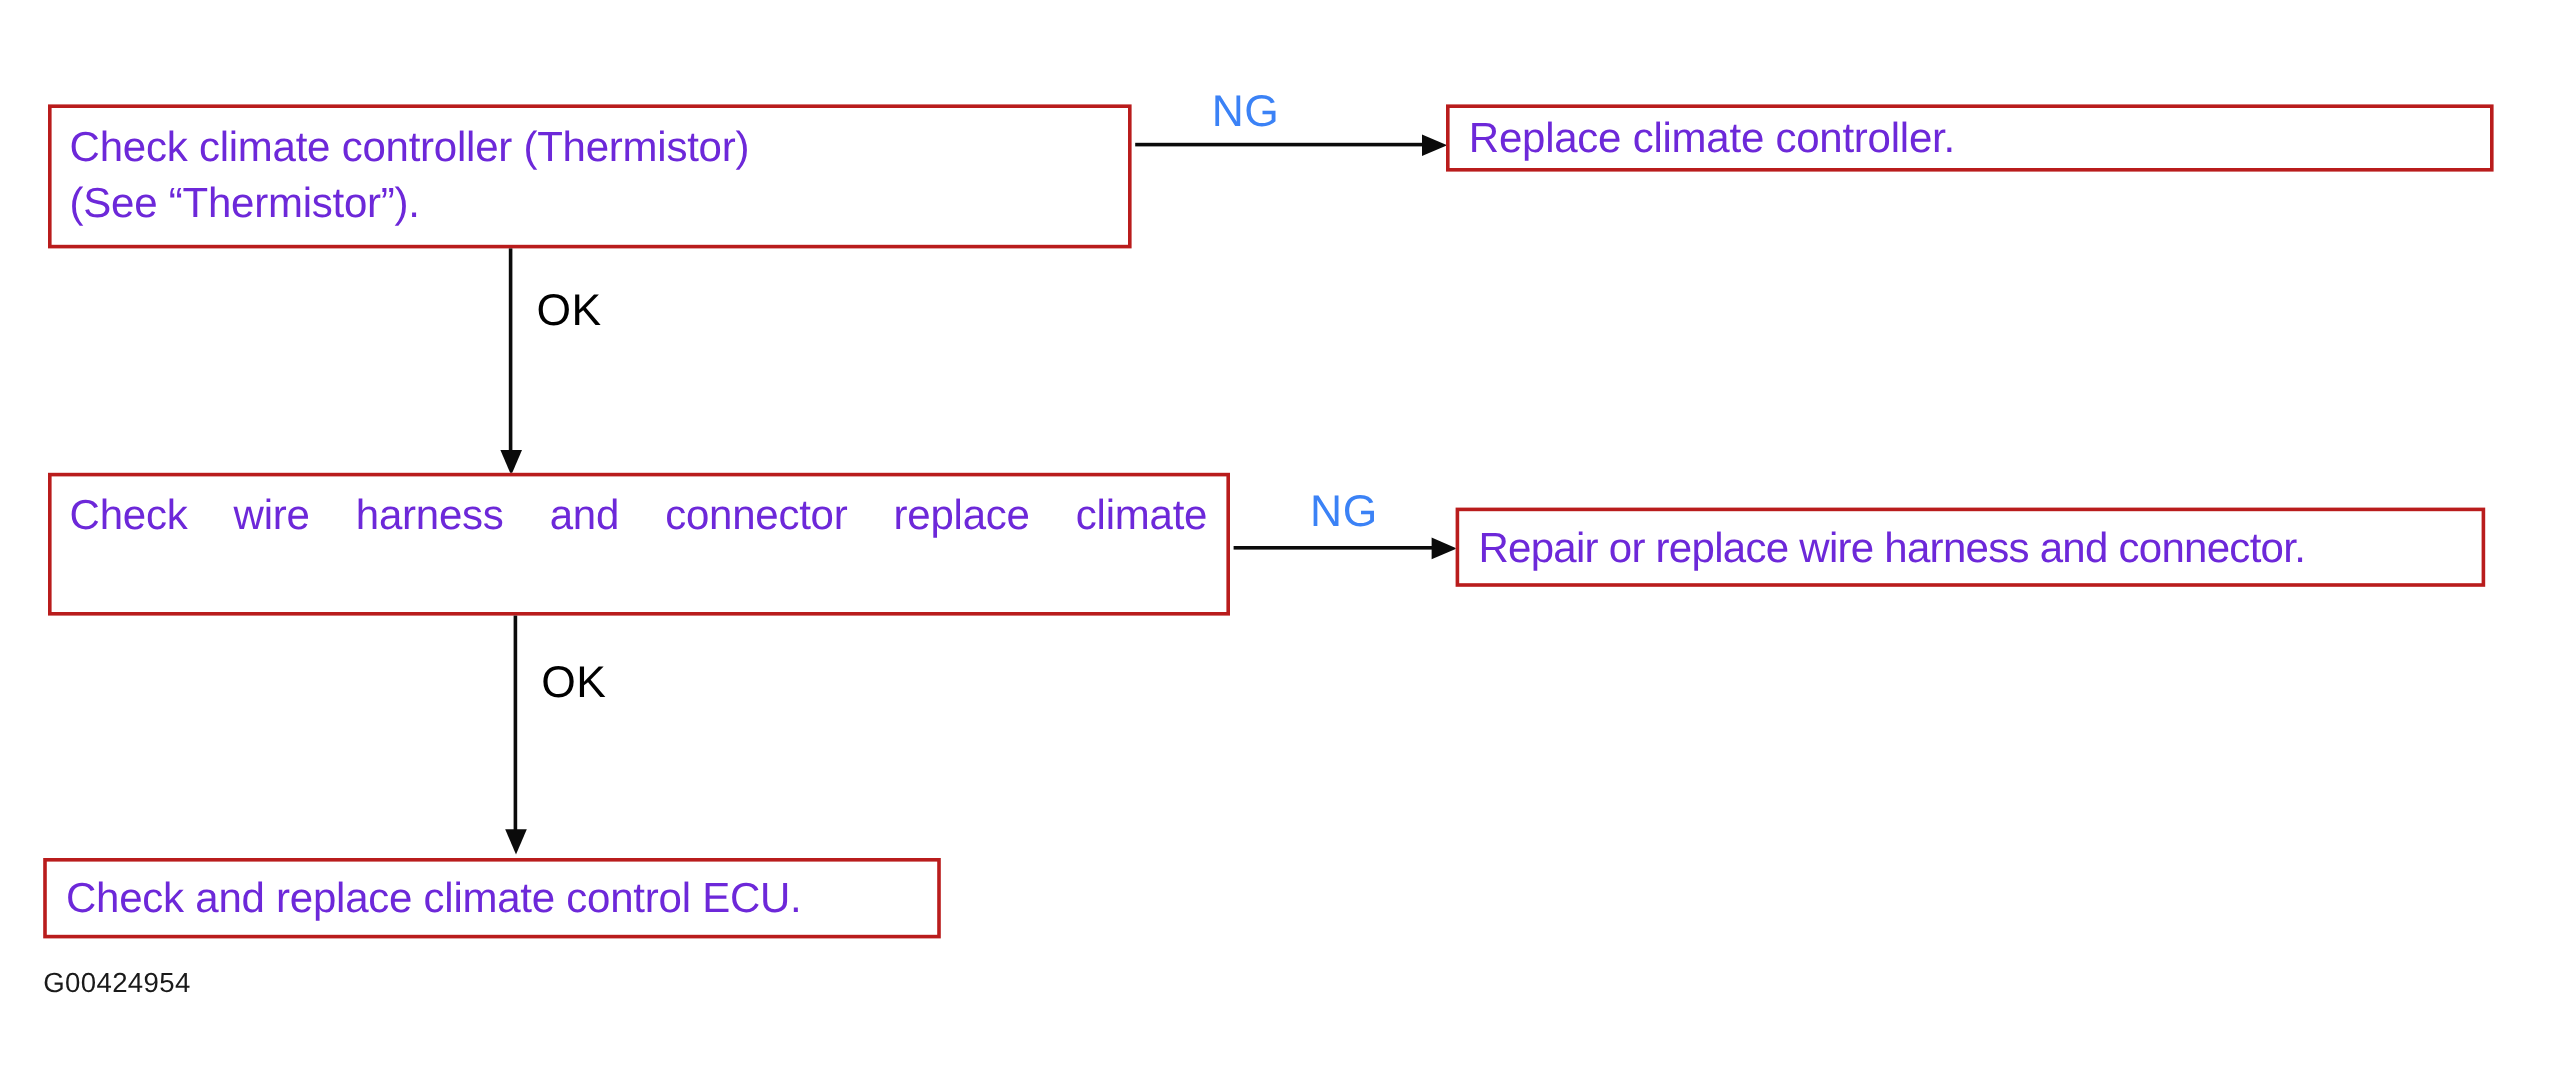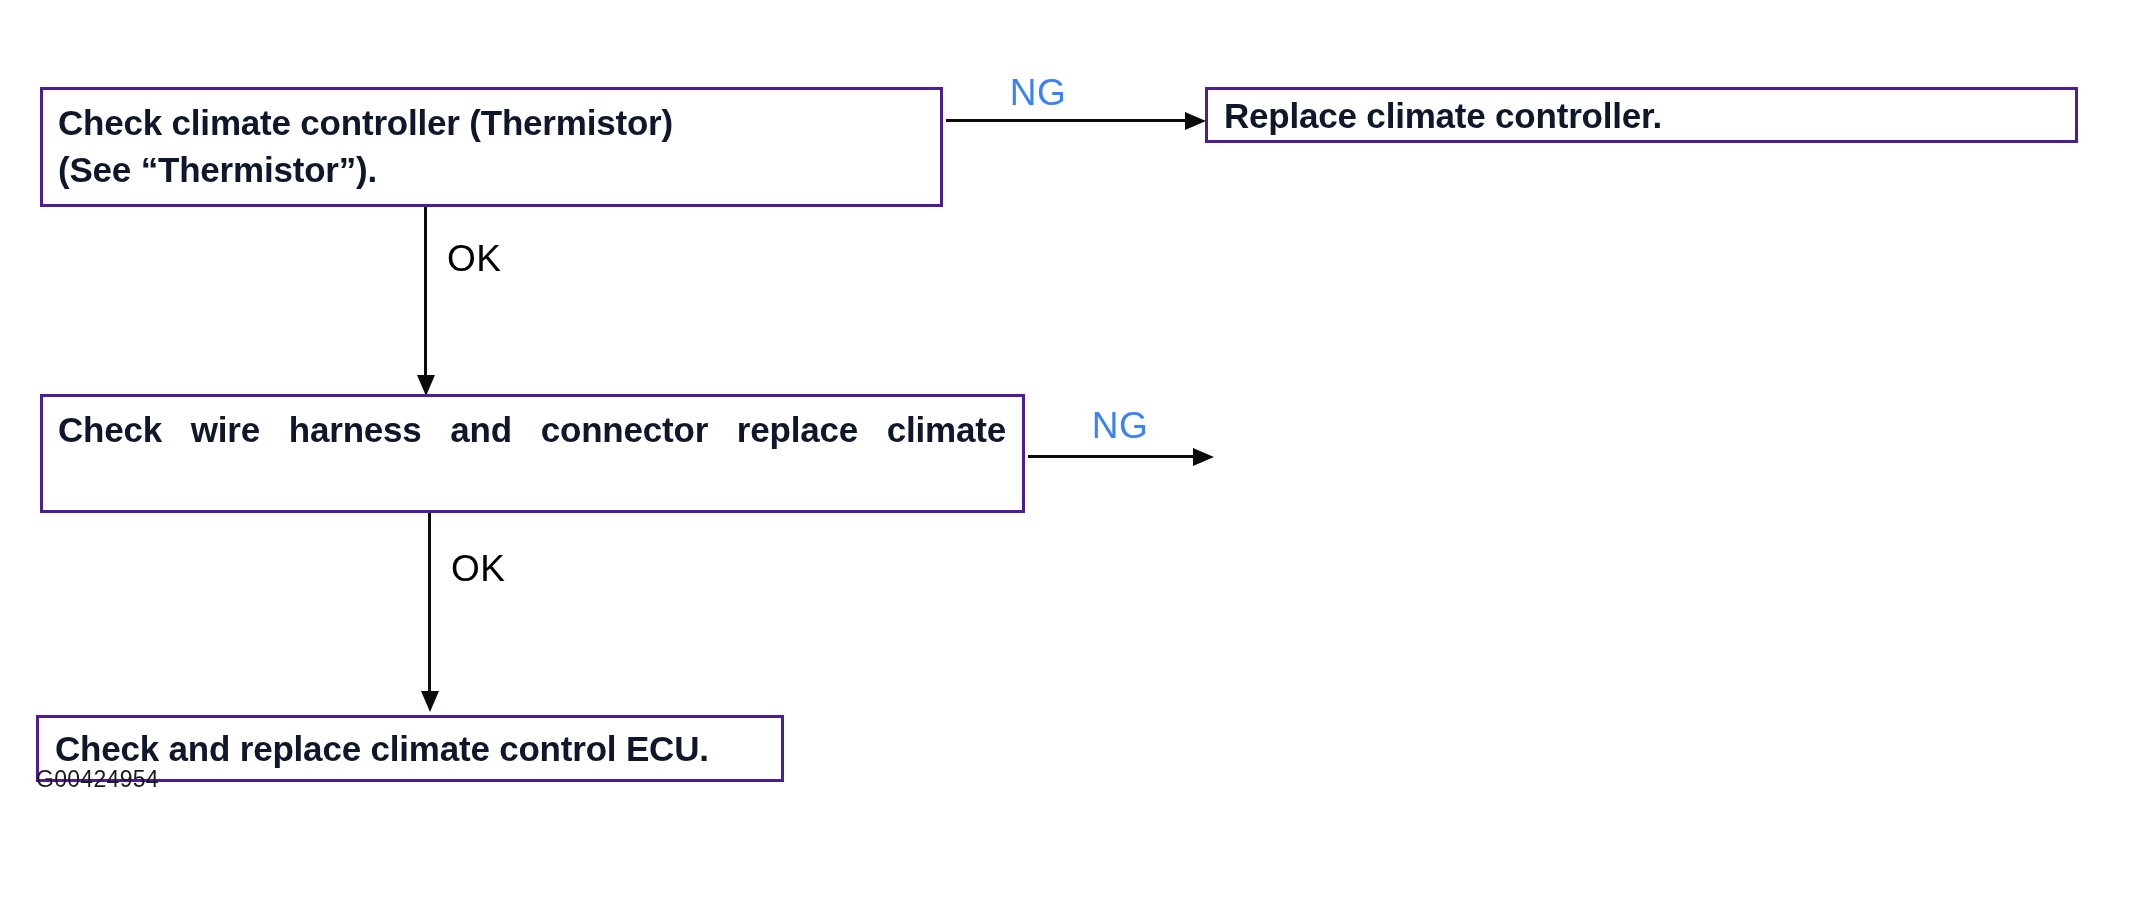--- a/index.html
+++ b/index.html
@@ -11,28 +11,27 @@
     position: relative;
     width: 2134px;
     height: 909px;
     background: #ffffff;
     font-family: "Liberation Sans", sans-serif;
     color: #0b0b0b;
     overflow: hidden;
   }
   .flow-box {
     position: absolute;
-    border: 3px solid #4c1d95;
+    border: 3px solid #b91c1c;
     background: #ffffff;
     box-sizing: border-box;
     font-size: 35px;
     line-height: 47px;
     letter-spacing: -0.2px;
-    color: #0f172a;
-    font-weight: bold;
+    color: #6d28d9;
   }
   .flow-box.two-line {
     padding: 9px 16px 0 15px;
   }
   .flow-box.one-line {
     display: flex;
     align-items: center;
     padding-left: 16px;
     padding-right: 8px;
   }
@@ -110,24 +109,27 @@
   <div class="ok-label" style="left:447px; top:238px;">OK</div>
 
   <div class="flow-box two-line" style="left:40px; top:394px; width:985px; height:119px;">
     <div class="jline">Check wire harness and connector replace climate</div>
   </div>
 
   <div class="branch-label" style="left:1065px; top:405px;">NG</div>
   <div class="hline" style="left:1028px; top:455px; width:170px;"></div>
   <div class="arrowhead-right" style="left:1193px; top:447.5px;"></div>
 
+  <div class="flow-box one-line" style="left:1213px; top:423px; width:858px; height:66px;">
+    <span style="letter-spacing:-0.6px;">Repair or replace wire harness and connector.</span>
+  </div>
 
   <div class="vline" style="left:428px; top:513px; height:181px;"></div>
   <div class="arrowhead-down" style="left:420.5px; top:691px;"></div>
   <div class="ok-label" style="left:451px; top:548px;">OK</div>
 
   <div class="flow-box one-line" style="left:36px; top:715px; width:748px; height:67px;">
     <span>Check and replace climate control ECU.</span>
   </div>
 
-  <div class="figure-id" style="left:36px; top:766px;">G00424954</div>
+  <div class="figure-id" style="left:36px; top:806px;">G00424954</div>
 
 </div>
 
 </body></html>

